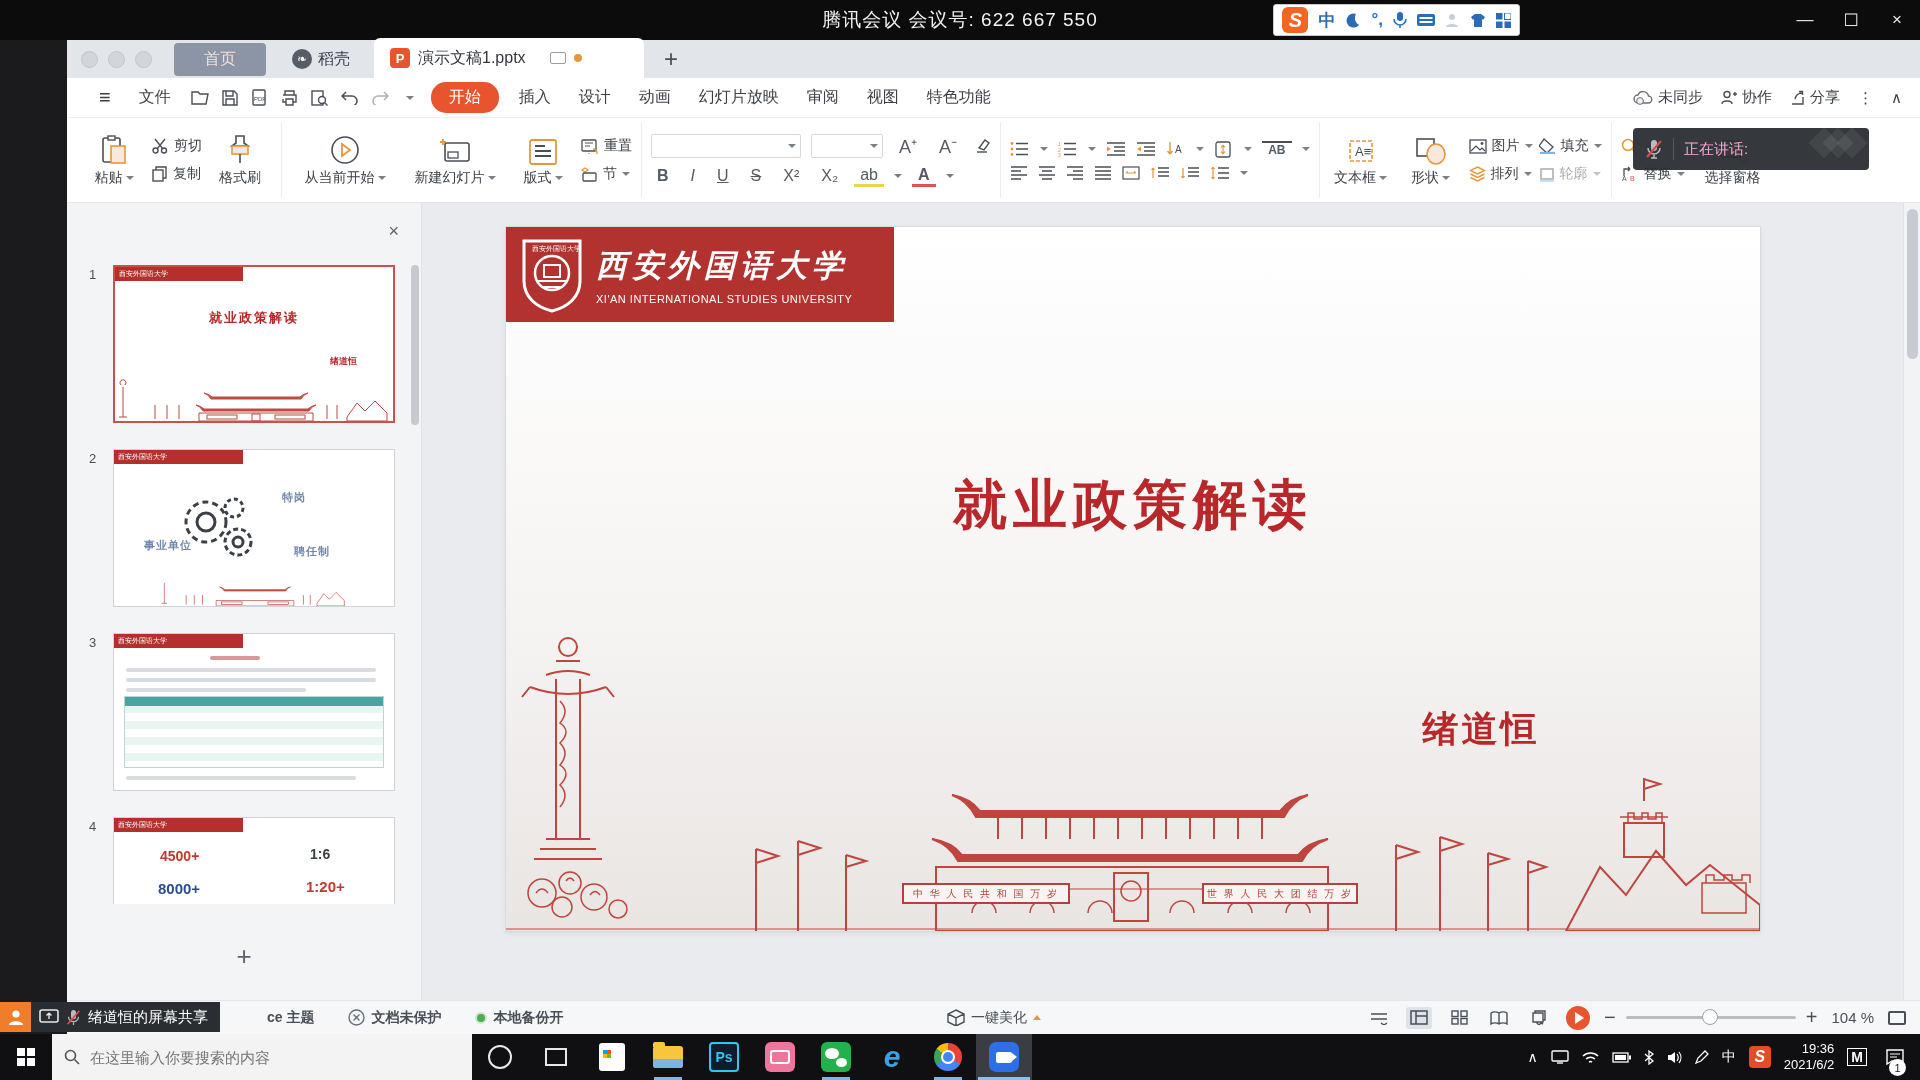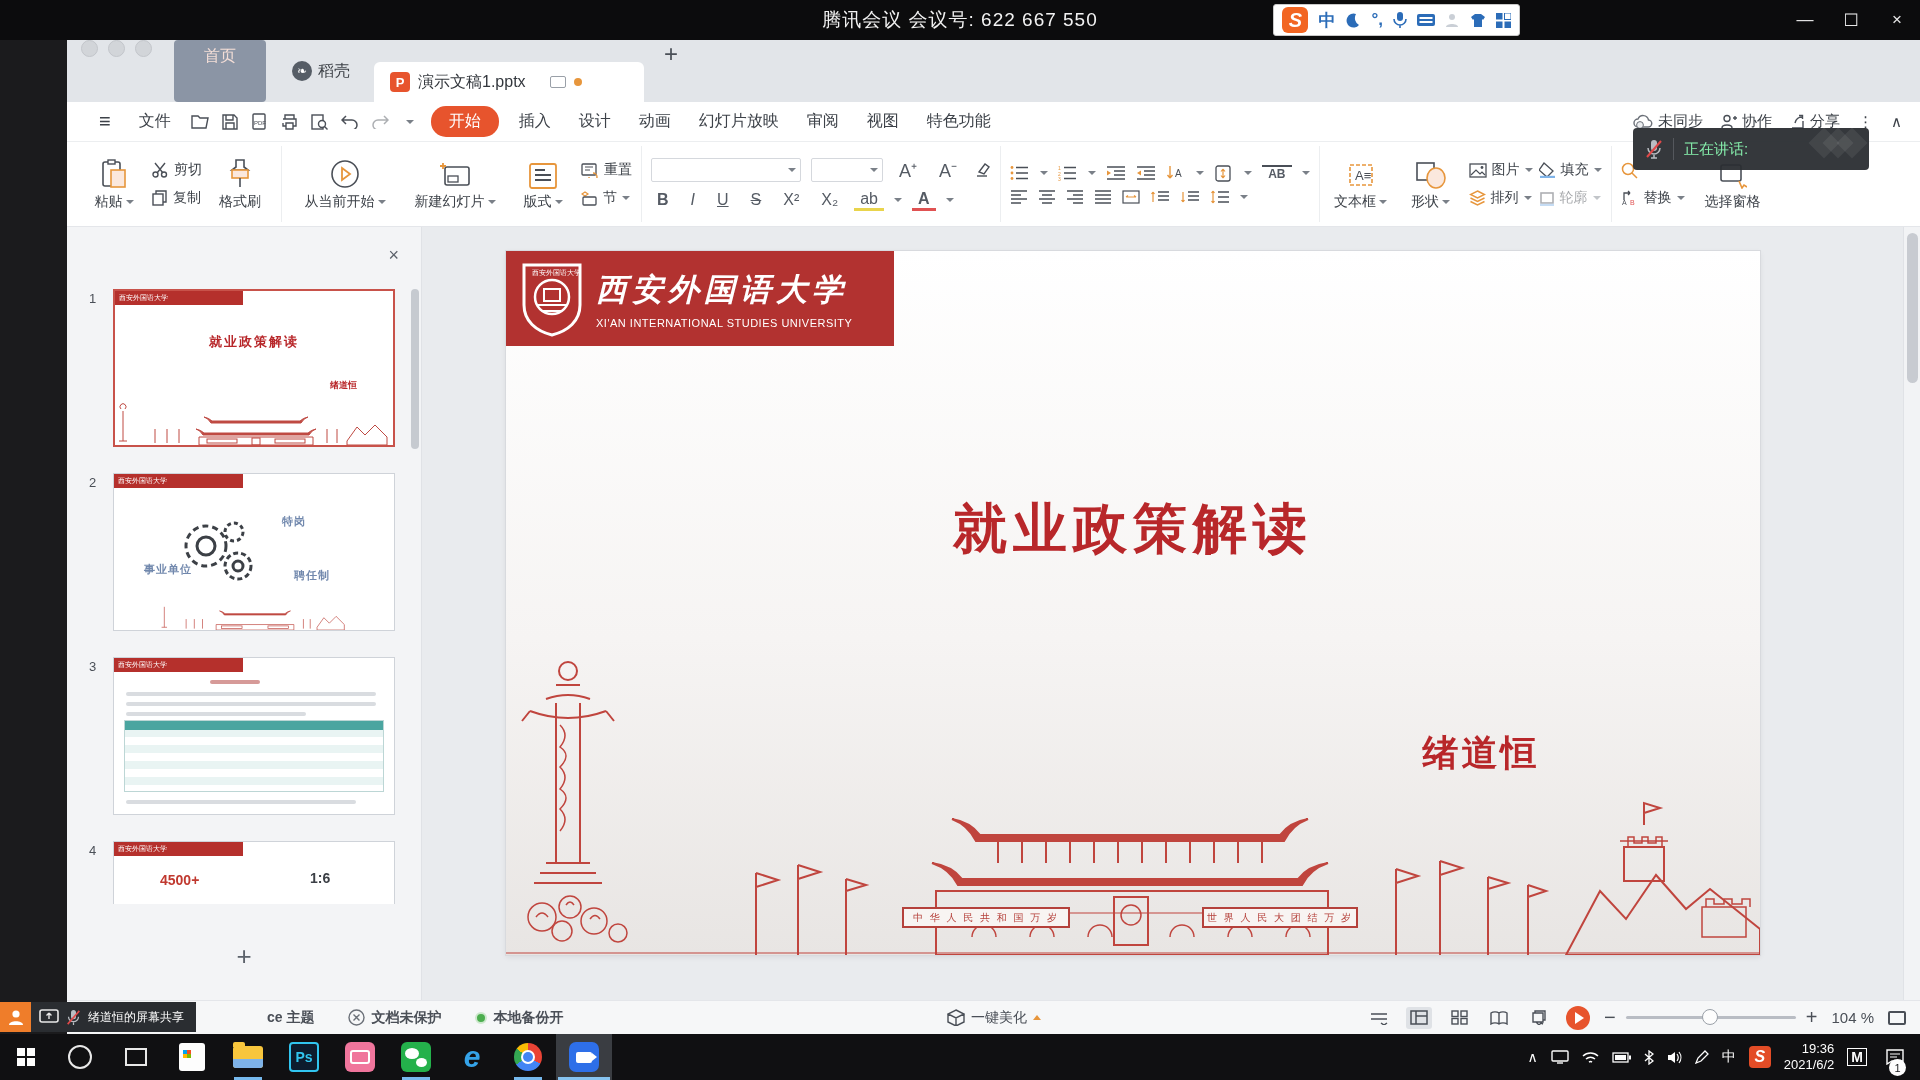--- a/index.html
+++ b/index.html
@@ -11,21 +11,21 @@
   .meetbar .title { color:#f2f2f2; font-size:19px; letter-spacing:1px; }
   .sogou { position:absolute; right:400px; top:4px; height:32px; background:#fff; border:1px solid #c9c9c9; border-radius:3px; display:flex; align-items:center; gap:10px; padding:0 8px; }
   .sogou .slogo { width:26px; height:26px; background:#f26522; border-radius:6px; color:#fff; font-weight:bold; font-size:20px; display:flex; align-items:center; justify-content:center; font-style:italic; }
   .sogou .g { color:#2b6cb8; font-size:17px; font-weight:bold; }
   .winctl { position:absolute; right:0; top:0; height:40px; display:flex; }
   .winctl .wbtn { width:46px; height:40px; color:#e8e8e8; font-size:17px; display:flex; align-items:center; justify-content:center; }
 
   
   .wps { position:absolute; left:67px; top:40px; right:0; bottom:46px; background:#fff; display:flex; flex-direction:column; }
 
-  .tabbar { height:62px; background:#e2e5e9; display:flex; padding-left:14px; flex:0 0 auto; }
+  .tabbar { height:38px; background:#e2e5e9; display:flex; align-items:center; padding-left:14px; flex:0 0 auto; }
   .dots { display:flex; gap:10px; margin-right:22px; }
   .dot { width:17px; height:17px; border-radius:50%; background:#d2d5d9; border:1px solid #c3c6cb; }
   .homebtn { background:#8b95a5; color:#f4ded7; border-radius:4px; padding:6px 30px; font-size:16px; margin-right:26px; }
   .docer { display:flex; align-items:center; gap:6px; font-size:16px; color:#3c4046; margin-right:24px; }
   .docer .leaf { width:20px; height:20px; border-radius:50%; background:#565d66; color:#fff; font-size:12px; display:flex; align-items:center; justify-content:center; }
   .doctab { background:#fff; border-radius:6px 6px 0 0; height:40px; align-self:flex-end; display:flex; align-items:center; gap:8px; padding:0 16px; font-size:16px; color:#33373d; min-width:270px; }
   .pptico { width:20px; height:20px; background:#e7542d; border-radius:4px; color:#fff; font-weight:bold; font-size:13px; display:flex; align-items:center; justify-content:center; }
   .screenico { width:16px; height:12px; border:1.5px solid #9aa0a8; border-radius:2px; margin-left:16px; }
   .unsaved { width:8px; height:8px; border-radius:50%; background:#e7963c; }
   .newtab { font-size:24px; color:#4a4f57; margin-left:20px; }
@@ -102,27 +102,27 @@
   .playbtn:before { content:""; position:absolute; left:9px; top:6px; border-left:9px solid #fff; border-top:6px solid transparent; border-bottom:6px solid transparent; }
   .zoomline { display:flex; align-items:center; gap:10px; }
   .ztrack { width:170px; height:3px; background:#b9bdc4; position:relative; border-radius:2px; }
   .zknob { position:absolute; left:76px; top:-7px; width:16px; height:16px; border-radius:50%; background:#fdfdfd; border:1px solid #9aa0a8; }
   .zsign { font-size:20px; color:#4a4f57; }
   .fitico { width:18px; height:14px; border:2px solid #4a4f57; border-radius:2px; position:relative; }
 
   
   .speakov { position:absolute; left:1633px; top:128px; width:236px; height:42px; background:rgba(42,45,49,.95); border-radius:4px; display:flex; align-items:center; padding:0 12px; gap:10px; overflow:hidden; }
   .speakov .sep { width:1px; height:22px; background:#55585d; }
-  .speakov .txt { color:#86efac; font-size:15px; white-space:nowrap; }
+  .speakov .txt { color:#f9a8d4; font-size:15px; white-space:nowrap; }
   .wmark { position:absolute; right:6px; top:4px; display:flex; }
   .wmark i { width:22px; height:22px; background:#ffffff; opacity:.07; transform:rotate(45deg); margin-left:-8px; }
 
   .shareov { position:absolute; left:0px; top:1002px; height:30px; display:flex; align-items:stretch; }
   .shareov .avatile { width:31px; background:#ef7d2a; display:flex; align-items:center; justify-content:center; }
-  .shareov .bar { background:#2a2d31; display:flex; align-items:center; gap:7px; padding:0 12px 0 8px; color:#fff; font-size:12px; white-space:nowrap; }
+  .shareov .bar { background:#2a2d31; display:flex; align-items:center; gap:7px; padding:0 12px 0 8px; color:#fff; font-size:15px; white-space:nowrap; }
 
   
   .taskbar { position:absolute; left:0; bottom:0; width:1920px; height:46px; background:#101012; display:flex; align-items:stretch; }
   .tstart { width:52px; display:flex; align-items:center; justify-content:center; }
   .winlogo { display:grid; grid-template-columns:8px 8px; grid-template-rows:8px 8px; gap:2px; }
   .winlogo i { background:#fdfdfd; }
   .tsearch { width:420px; background:#f3f3f3; display:flex; align-items:center; gap:10px; padding:0 12px; }
   .tsearch input { border:none; outline:none; background:transparent; font-size:15px; color:#444; width:340px; font-family:"Liberation Sans",sans-serif; }
   .ticon { width:56px; display:flex; align-items:center; justify-content:center; position:relative; }
   .ticon.running:after { content:""; position:absolute; bottom:0; left:14px; right:14px; height:3px; background:#76b9ed; }
@@ -927,20 +927,27 @@
 
 <div class="taskbar">
   <div class="tstart">
       <span class="winlogo">
         <i></i>
         <i></i>
         <i></i>
         <i></i>
       </span>
     </div>
+  <div class="tsearch">
+    <svg class="ic" width="16" height="16" viewBox="0 0 16 16">
+        <circle cx="6.5" cy="6.5" r="5" fill="none" stroke="#555" stroke-width="1.6"></circle>
+        <path d="M10.5 10.5l4.5 4.5" stroke="#555" stroke-width="1.6"></path>
+      </svg>
+    <input type="text" placeholder="在这里输入你要搜索的内容" style="">
+  </div>
   <div class="ticon">
       <span class="cortana"></span>
     </div>
   <div class="ticon">
       <span class="taskview"></span>
     </div>
   <div class="ticon">
       <span class="storeico"></span>
     </div>
   <div class="ticon running">

